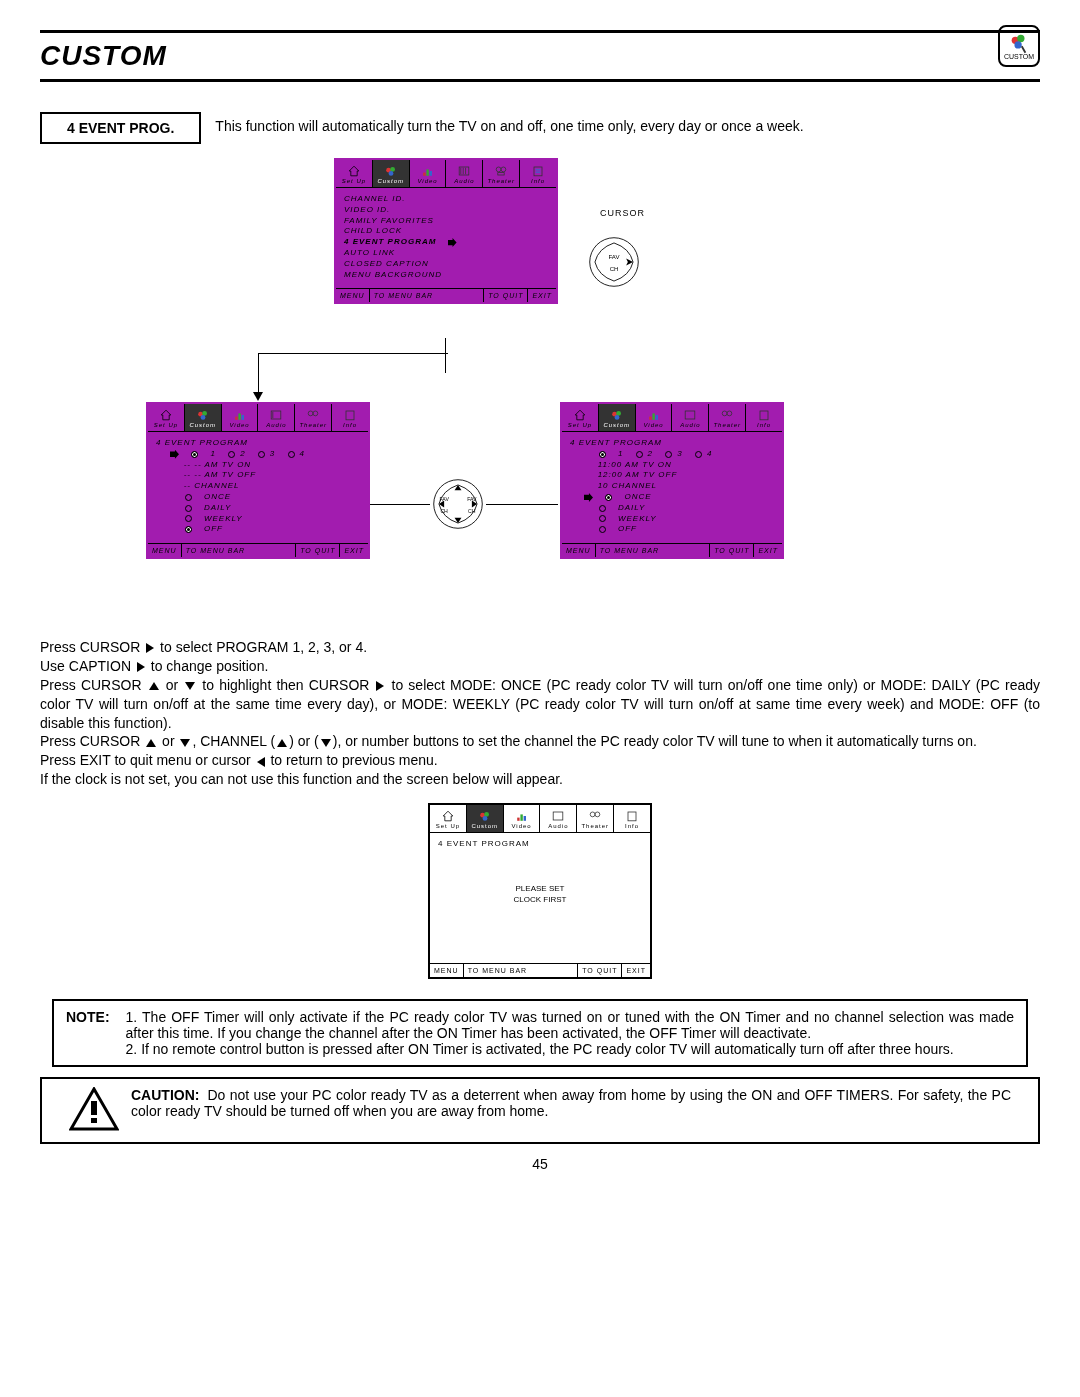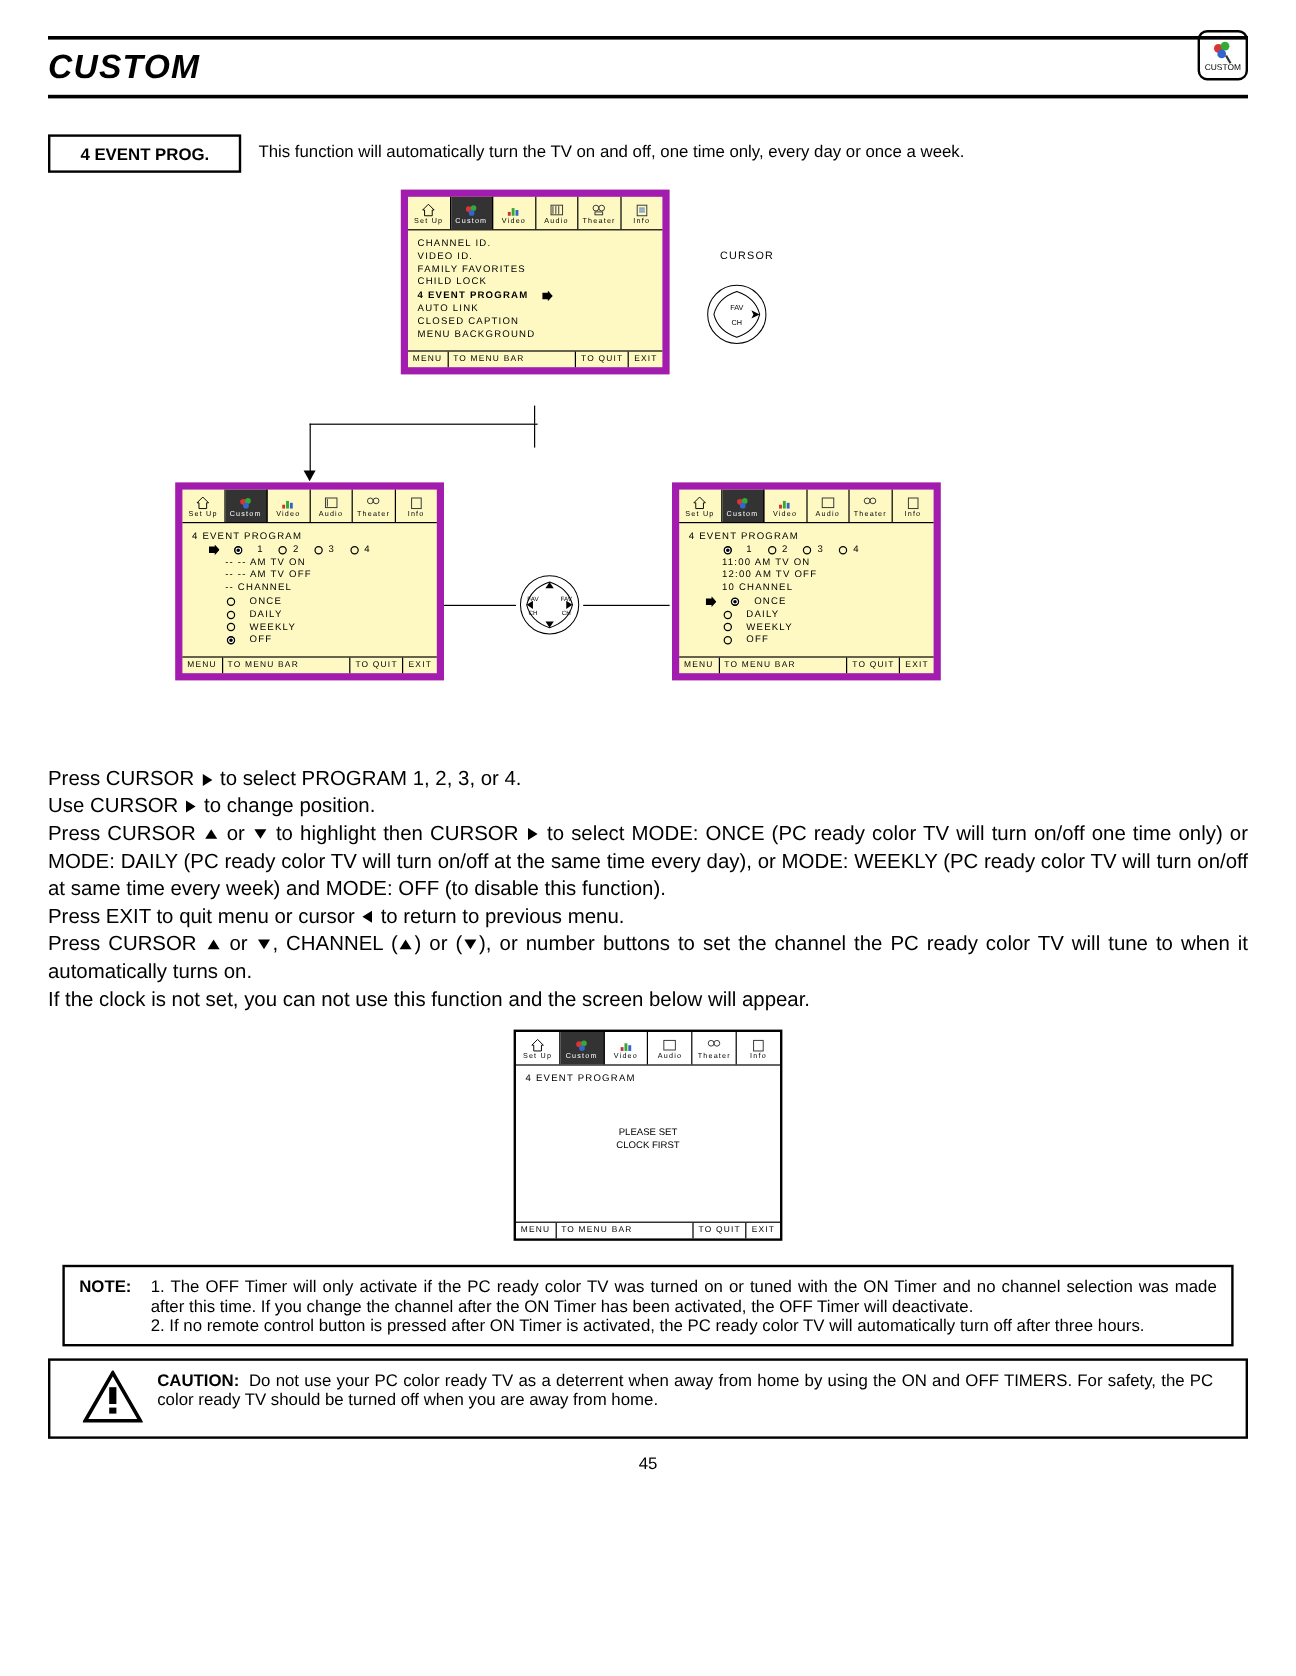--- a/index.html
+++ b/index.html
@@ -6,21 +6,21 @@
   body { font-family: Arial, Helvetica, sans-serif; font-size: 14px; color: #000; background: #fff; width: 1080px; margin: 0 auto; padding: 20px 40px; }
   .title-bar { border-top: 3px solid #000; border-bottom: 3px solid #000; display: flex; justify-content: space-between; align-items: center; padding: 2px 0; margin: 10px 0 30px; }
   .title-bar h1 { font-style: italic; font-weight: bold; font-size: 28px; letter-spacing: 1px; }
   .corner-icon { width: 42px; height: 42px; border: 2px solid #000; border-radius: 8px; display: flex; flex-direction: column; align-items: center; justify-content: center; font-size: 8px; position: relative; top: -10px; }
   .corner-icon svg { width: 22px; height: 22px; }
   .corner-icon span { font-size: 7px; margin-top: -2px; }
   .section-label-row { display: flex; align-items: flex-start; gap: 14px; margin-bottom: 14px; }
   .section-label { border: 2px solid #000; padding: 6px 25px; font-weight: bold; font-size: 14px; white-space: nowrap; }
   .section-desc { padding-top: 6px; font-size: 14px; }
   .diagram-area { position: relative; margin: 10px auto 20px; height: 460px; }
-  .menu-box { position: absolute; border: 6px solid #a21caf; background: #fef9c3; font-size: 9px; letter-spacing: 1px; }
+  .menu-box { position: absolute; border: 2px solid #a21caf; background: #a21caf; font-size: 9px; letter-spacing: 1px; font-style: italic; }
   .top-menu { width: 224px; left: 294px; top: 0; }
   .left-menu { width: 224px; left: 106px; top: 244px; }
   .right-menu { width: 224px; left: 520px; top: 244px; }
   .tab-row { display: flex; border-bottom: 1px solid #000; height: 28px; }
   .tab { flex: 1; border-right: 1px solid #000; display: flex; flex-direction: column; align-items: center; justify-content: center; font-size: 6px; padding: 1px; text-align: center; }
   .tab:last-child { border-right: none; }
   .tab svg { width: 16px; height: 14px; }
   .menu-body { padding: 6px 8px 8px 8px; line-height: 1.35; }
   .menu-body .row { display: flex; gap: 4px; align-items: center; font-size: 8px; }
   .menu-body .bold { font-weight: bold; }
@@ -30,21 +30,21 @@
   .menu-footer { display: flex; border-top: 1px solid #000; font-size: 7px; }
   .menu-footer div { padding: 3px 4px; border-right: 1px solid #000; }
   .menu-footer div:last-child { border-right: none; }
   .cursor-label { position: absolute; font-size: 9px; letter-spacing: 1px; left: 560px; top: 50px; }
   .dpad { position: absolute; width: 52px; height: 52px; }
   .dpad svg { width: 100%; height: 100%; }
   .dpad1 { left: 548px; top: 78px; }
   .dpad2 { left: 392px; top: 320px; }
   .flow-line { position: absolute; background: #000; }
   .arrow-head-down { position: absolute; width: 0; height: 0; border-left: 5px solid transparent; border-right: 5px solid transparent; border-top: 9px solid #000; }
-  .instructions { font-size: 17px; line-height: 1.35; margin: 10px 0; text-align: justify; }
+  .instructions { font-size: 14px; line-height: 1.35; margin: 10px 0; text-align: justify; }
   .instructions p { margin: 0; }
   .tri-right { display: inline-block; width: 0; height: 0; border-top: 5px solid transparent; border-bottom: 5px solid transparent; border-left: 8px solid #000; vertical-align: middle; margin: 0 2px; }
   .tri-left { display: inline-block; width: 0; height: 0; border-top: 5px solid transparent; border-bottom: 5px solid transparent; border-right: 8px solid #000; vertical-align: middle; margin: 0 2px; }
   .tri-up { display: inline-block; width: 0; height: 0; border-left: 5px solid transparent; border-right: 5px solid transparent; border-bottom: 8px solid #000; vertical-align: middle; margin: 0 2px; }
   .tri-down { display: inline-block; width: 0; height: 0; border-left: 5px solid transparent; border-right: 5px solid transparent; border-top: 8px solid #000; vertical-align: middle; margin: 0 2px; }
   .clock-menu-wrap { display: flex; justify-content: center; margin: 14px 0 20px; }
   .clock-menu { position: relative; border: 2px solid #000; width: 224px; font-size: 9px; letter-spacing: 1px; }
   .clock-body { height: 130px; padding: 6px 8px; }
   .clock-center { text-align: center; margin-top: 36px; font-size: 8px; letter-spacing: 0; line-height: 1.3; }
   .note-box { border: 2px solid #000; padding: 8px 12px; margin: 10px 12px; font-size: 14px; text-align: justify; display: flex; gap: 16px; }
@@ -322,24 +322,24 @@
       <div style="flex:1">TO MENU BAR</div>
       <div>TO QUIT</div>
       <div>EXIT</div>
     </div>
   </div>
 
 </div>
 
 <div class="instructions">
   <p><span>Press CURSOR </span><span class="tri-right"></span><span> to select PROGRAM 1, 2, 3, or 4.</span></p>
-  <p><span>Use CURSOR </span><span class="tri-right"></span><span> to change position.</span></p>
+  <p><span>Use CAPTION </span><span class="tri-right"></span><span> to change position.</span></p>
   <p><span>Press CURSOR </span><span class="tri-up"></span><span> or </span><span class="tri-down"></span><span> to highlight then CURSOR </span><span class="tri-right"></span><span> to select MODE: ONCE (PC ready color TV will turn on/off one time only) or MODE: DAILY (PC ready color TV will turn on/off at the same time every day), or MODE: WEEKLY (PC ready color TV will turn on/off at same time every week) and MODE: OFF (to disable this function).</span></p>
+  <p><span>Press CURSOR </span><span class="tri-up"></span><span> or </span><span class="tri-down"></span><span>, CHANNEL (</span><span class="tri-up"></span><span>) or (</span><span class="tri-down"></span><span>), or number buttons to set the channel the PC ready color TV will tune to when it automatically turns on.</span></p>
   <p><span>Press EXIT to quit menu or cursor </span><span class="tri-left"></span><span> to return to previous menu.</span></p>
-  <p><span>Press CURSOR </span><span class="tri-up"></span><span> or </span><span class="tri-down"></span><span>, CHANNEL (</span><span class="tri-up"></span><span>) or (</span><span class="tri-down"></span><span>), or number buttons to set the channel the PC ready color TV will tune to when it automatically turns on.</span></p>
   <p>If the clock is not set, you can not use this function and the screen below will appear.</p>
 </div>
 
 <div class="clock-menu-wrap">
   <div class="clock-menu">
     <div class="tab-row">
       <div class="tab">
           <svg viewBox="0 0 20 16">
             <polygon points="10,2 4,8 6,8 6,14 14,14 14,8 16,8" fill="none" stroke="#000"></polygon>
           </svg>

